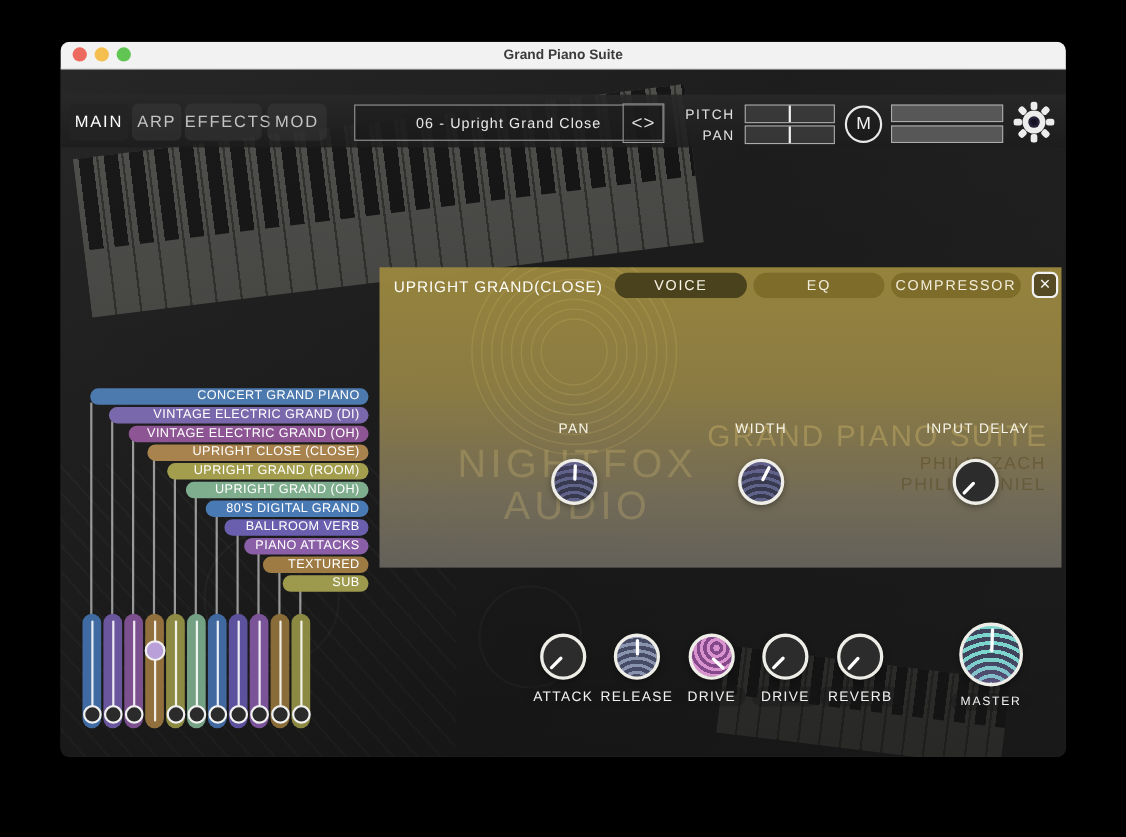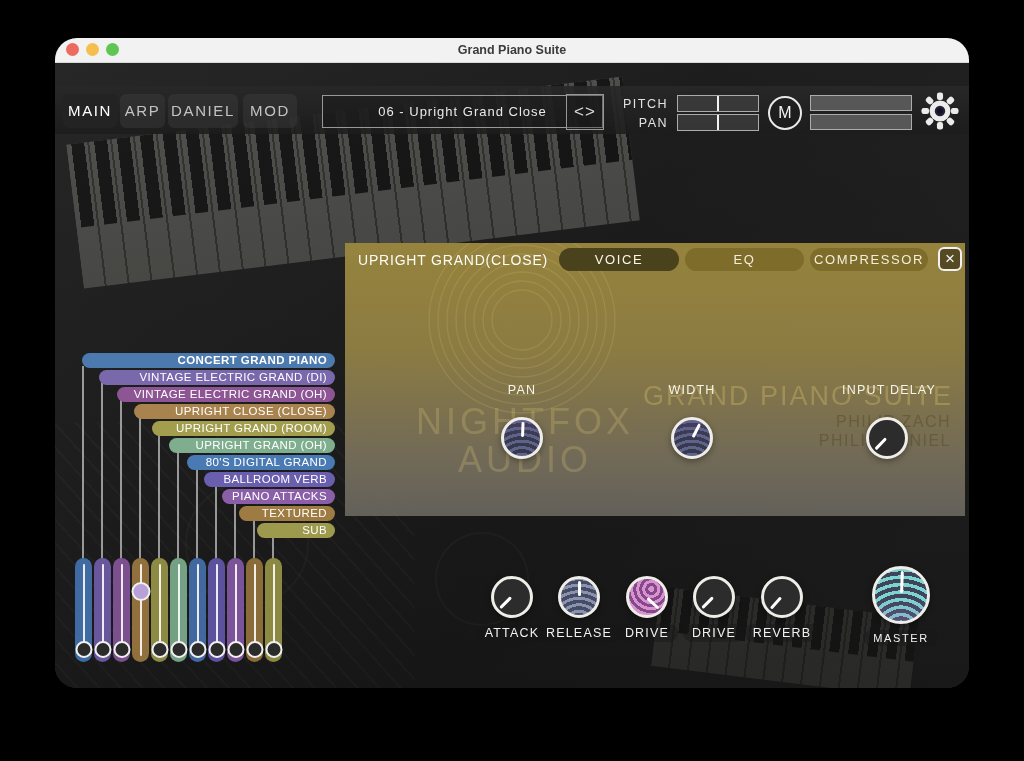--- a/index.html
+++ b/index.html
@@ -1,18 +1,18 @@
 <!DOCTYPE html>
 <html><head>
 <meta charset="utf-8">
 <style>
   html,body{margin:0;padding:0;background:#000;width:1024px;height:761px;overflow:hidden;
     font-family:"Liberation Sans", sans-serif;-webkit-font-smoothing:antialiased;}
   .stage{position:relative;width:1024px;height:761px;background:#000;}
-  .window{position:absolute;left:55px;top:38px;width:914px;height:650px;border-radius:22px;
+  .window{position:absolute;left:55px;top:38px;width:914px;height:650px;border-radius:8px;
     overflow:hidden;box-shadow:0 18px 50px rgba(0,0,0,.8);background:#222;}
   
   .titlebar{position:absolute;left:0;top:0;right:0;height:24px;background:#f3f2f2;
     border-bottom:1px solid #d8d8d8;z-index:40;}
   .tl{position:absolute;top:5px;width:13px;height:13px;border-radius:50%;background:var(--c,#ccc);}
   .tl.r{left:11px}.tl.y{left:31px}.tl.g{left:51px}
   .win-title{position:absolute;left:0;right:0;top:0;height:24px;line-height:24px;text-align:center;
     font-size:12.5px;font-weight:bold;color:#3b3b3b;}
   
   .content{position:absolute;inset:24px 0 0 0;overflow:hidden;
@@ -119,21 +119,21 @@
       <div class="kbd kbd-top"></div>
       <div class="streaks"></div>
       <div class="kbd kbd-br"></div>
       <div class="bgc" style="left:130px;top:420px;width:120px;height:120px"></div>
       <div class="bgc" style="left:380px;top:470px;width:90px;height:90px"></div>
       <div class="shade"></div>
 
       <div class="toolbar">
         <div class="tab active" style="left:8px;width:54px">MAIN</div>
         <div class="tab" style="left:65px;width:45px">ARP</div>
-        <div class="tab" style="left:113px;width:70px">DANIEL</div>
+        <div class="tab" style="left:113px;width:70px">EFFECTS</div>
         <div class="tab" style="left:188px;width:54px">MOD</div>
 
         <div class="preset">06 - Upright Grand Close</div>
         <div class="preset-nav"><span>&lt;</span><span>&gt;</span></div>
 
         <div class="pp-label" style="left:558px;top:11px">PITCH</div>
         <div class="pp-slider" style="top:9px">
             <i></i>
           </div>
         <div class="pp-label" style="left:558px;top:30px">PAN</div>
@@ -172,21 +172,21 @@
       <i class="cline" style="left:65px;top:338px;height:162px"></i>
       <i class="cline" style="left:84px;top:355px;height:145px"></i>
       <i class="cline" style="left:103px;top:372px;height:128px"></i>
       <i class="cline" style="left:122px;top:389px;height:111px"></i>
       <i class="cline" style="left:141px;top:406px;height:94px"></i>
       <i class="cline" style="left:160px;top:423px;height:77px"></i>
       <i class="cline" style="left:179px;top:440px;height:60px"></i>
       <i class="cline" style="left:198px;top:457px;height:43px"></i>
       <i class="cline" style="left:217px;top:474px;height:26px"></i>
 
-      <div class="pill" style="top: 291px; left: 27px; font-weight: bold; --c: #4c79ae;">CONCERT GRAND PIANO</div>
+      <div class="pill" style="top: 291px; left: 27px; --c: #4c79ae;">CONCERT GRAND PIANO</div>
       <div class="pill" style="top: 308px; left: 44px; --c: #7a68ac;">VINTAGE ELECTRIC GRAND (DI)</div>
       <div class="pill" style="top: 325px; left: 62px; --c: #8d5594;">VINTAGE ELECTRIC GRAND (OH)</div>
       <div class="pill" style="top: 342px; left: 79px; --c: #a8834e;">UPRIGHT CLOSE (CLOSE)</div>
       <div class="pill" style="top: 359px; left: 97px; --c: #a29e4e;">UPRIGHT GRAND (ROOM)</div>
       <div class="pill" style="top: 376px; left: 114px; --c: #7fae8e;">UPRIGHT GRAND (OH)</div>
       <div class="pill" style="top: 393px; left: 132px; --c: #4a7ab4;">80'S DIGITAL GRAND</div>
       <div class="pill" style="top: 410px; left: 149px; --c: #6a5fae;">BALLROOM VERB</div>
       <div class="pill" style="top: 427px; left: 167px; --c: #8a5fa8;">PIANO ATTACKS</div>
       <div class="pill" style="top: 444px; left: 184px; --c: #9d7b42;">TEXTURED</div>
       <div class="pill" style="top: 461px; left: 202px; --c: #9d9a4d;">SUB</div>

